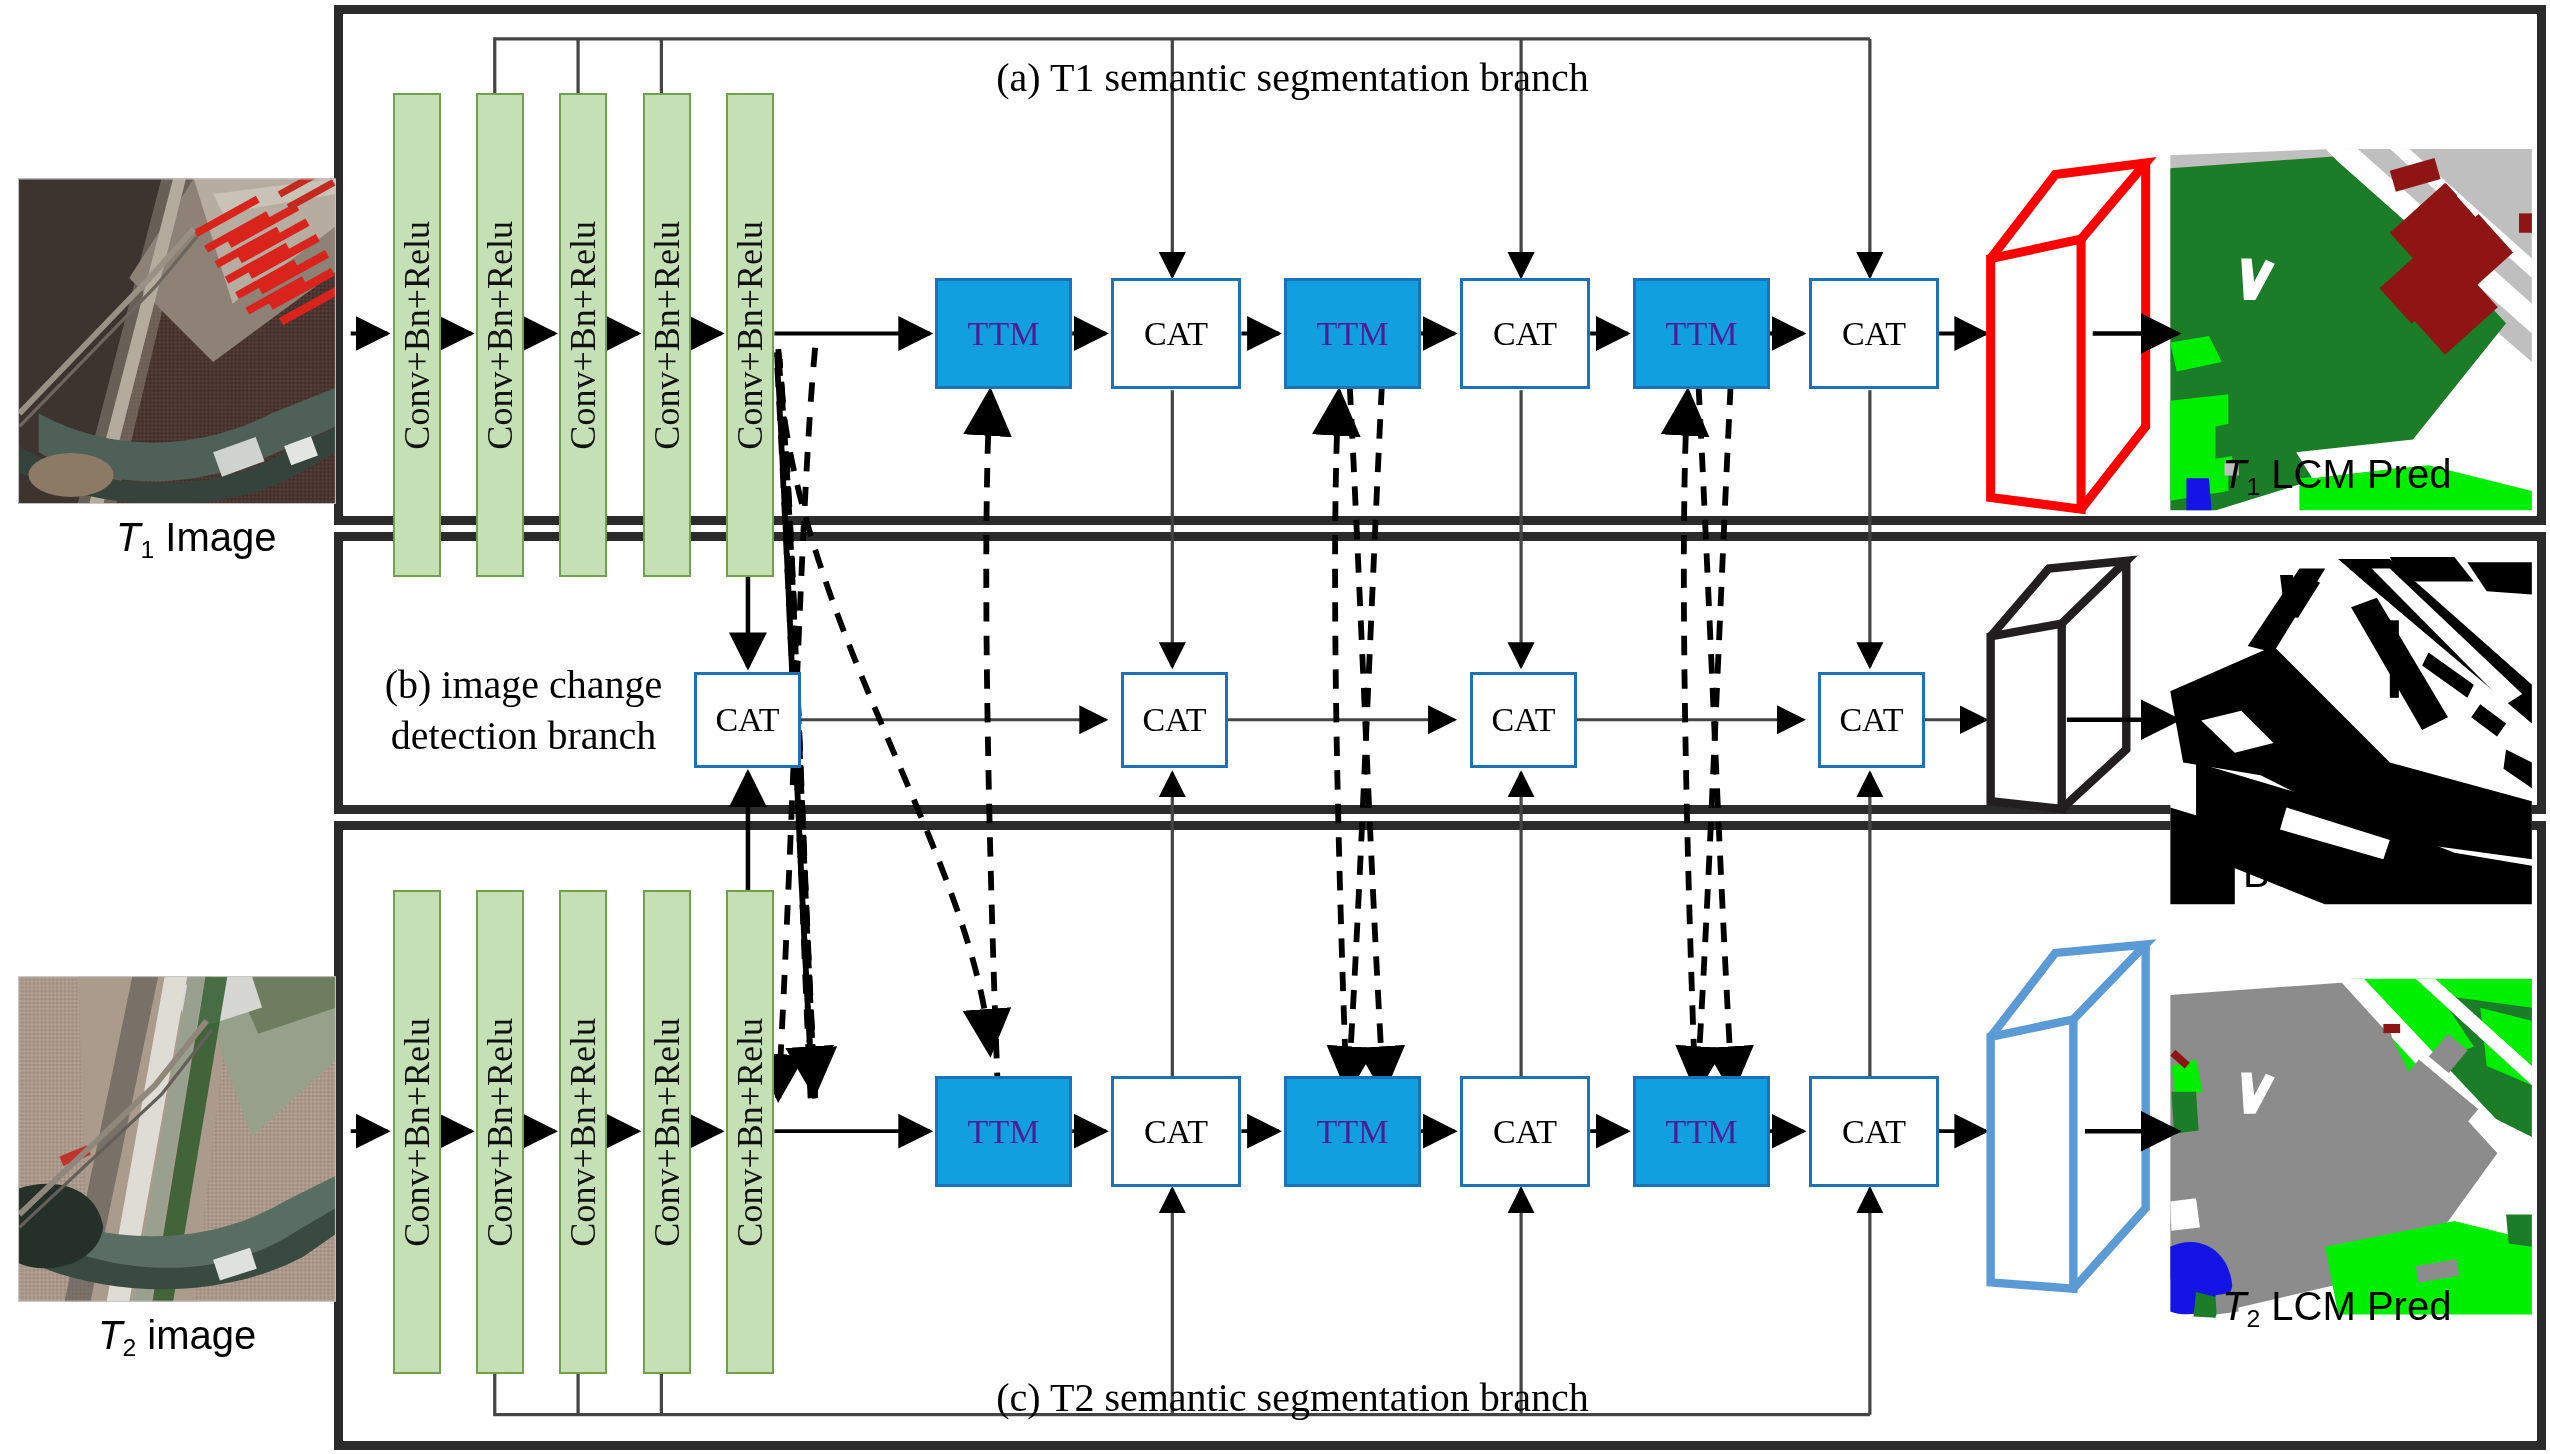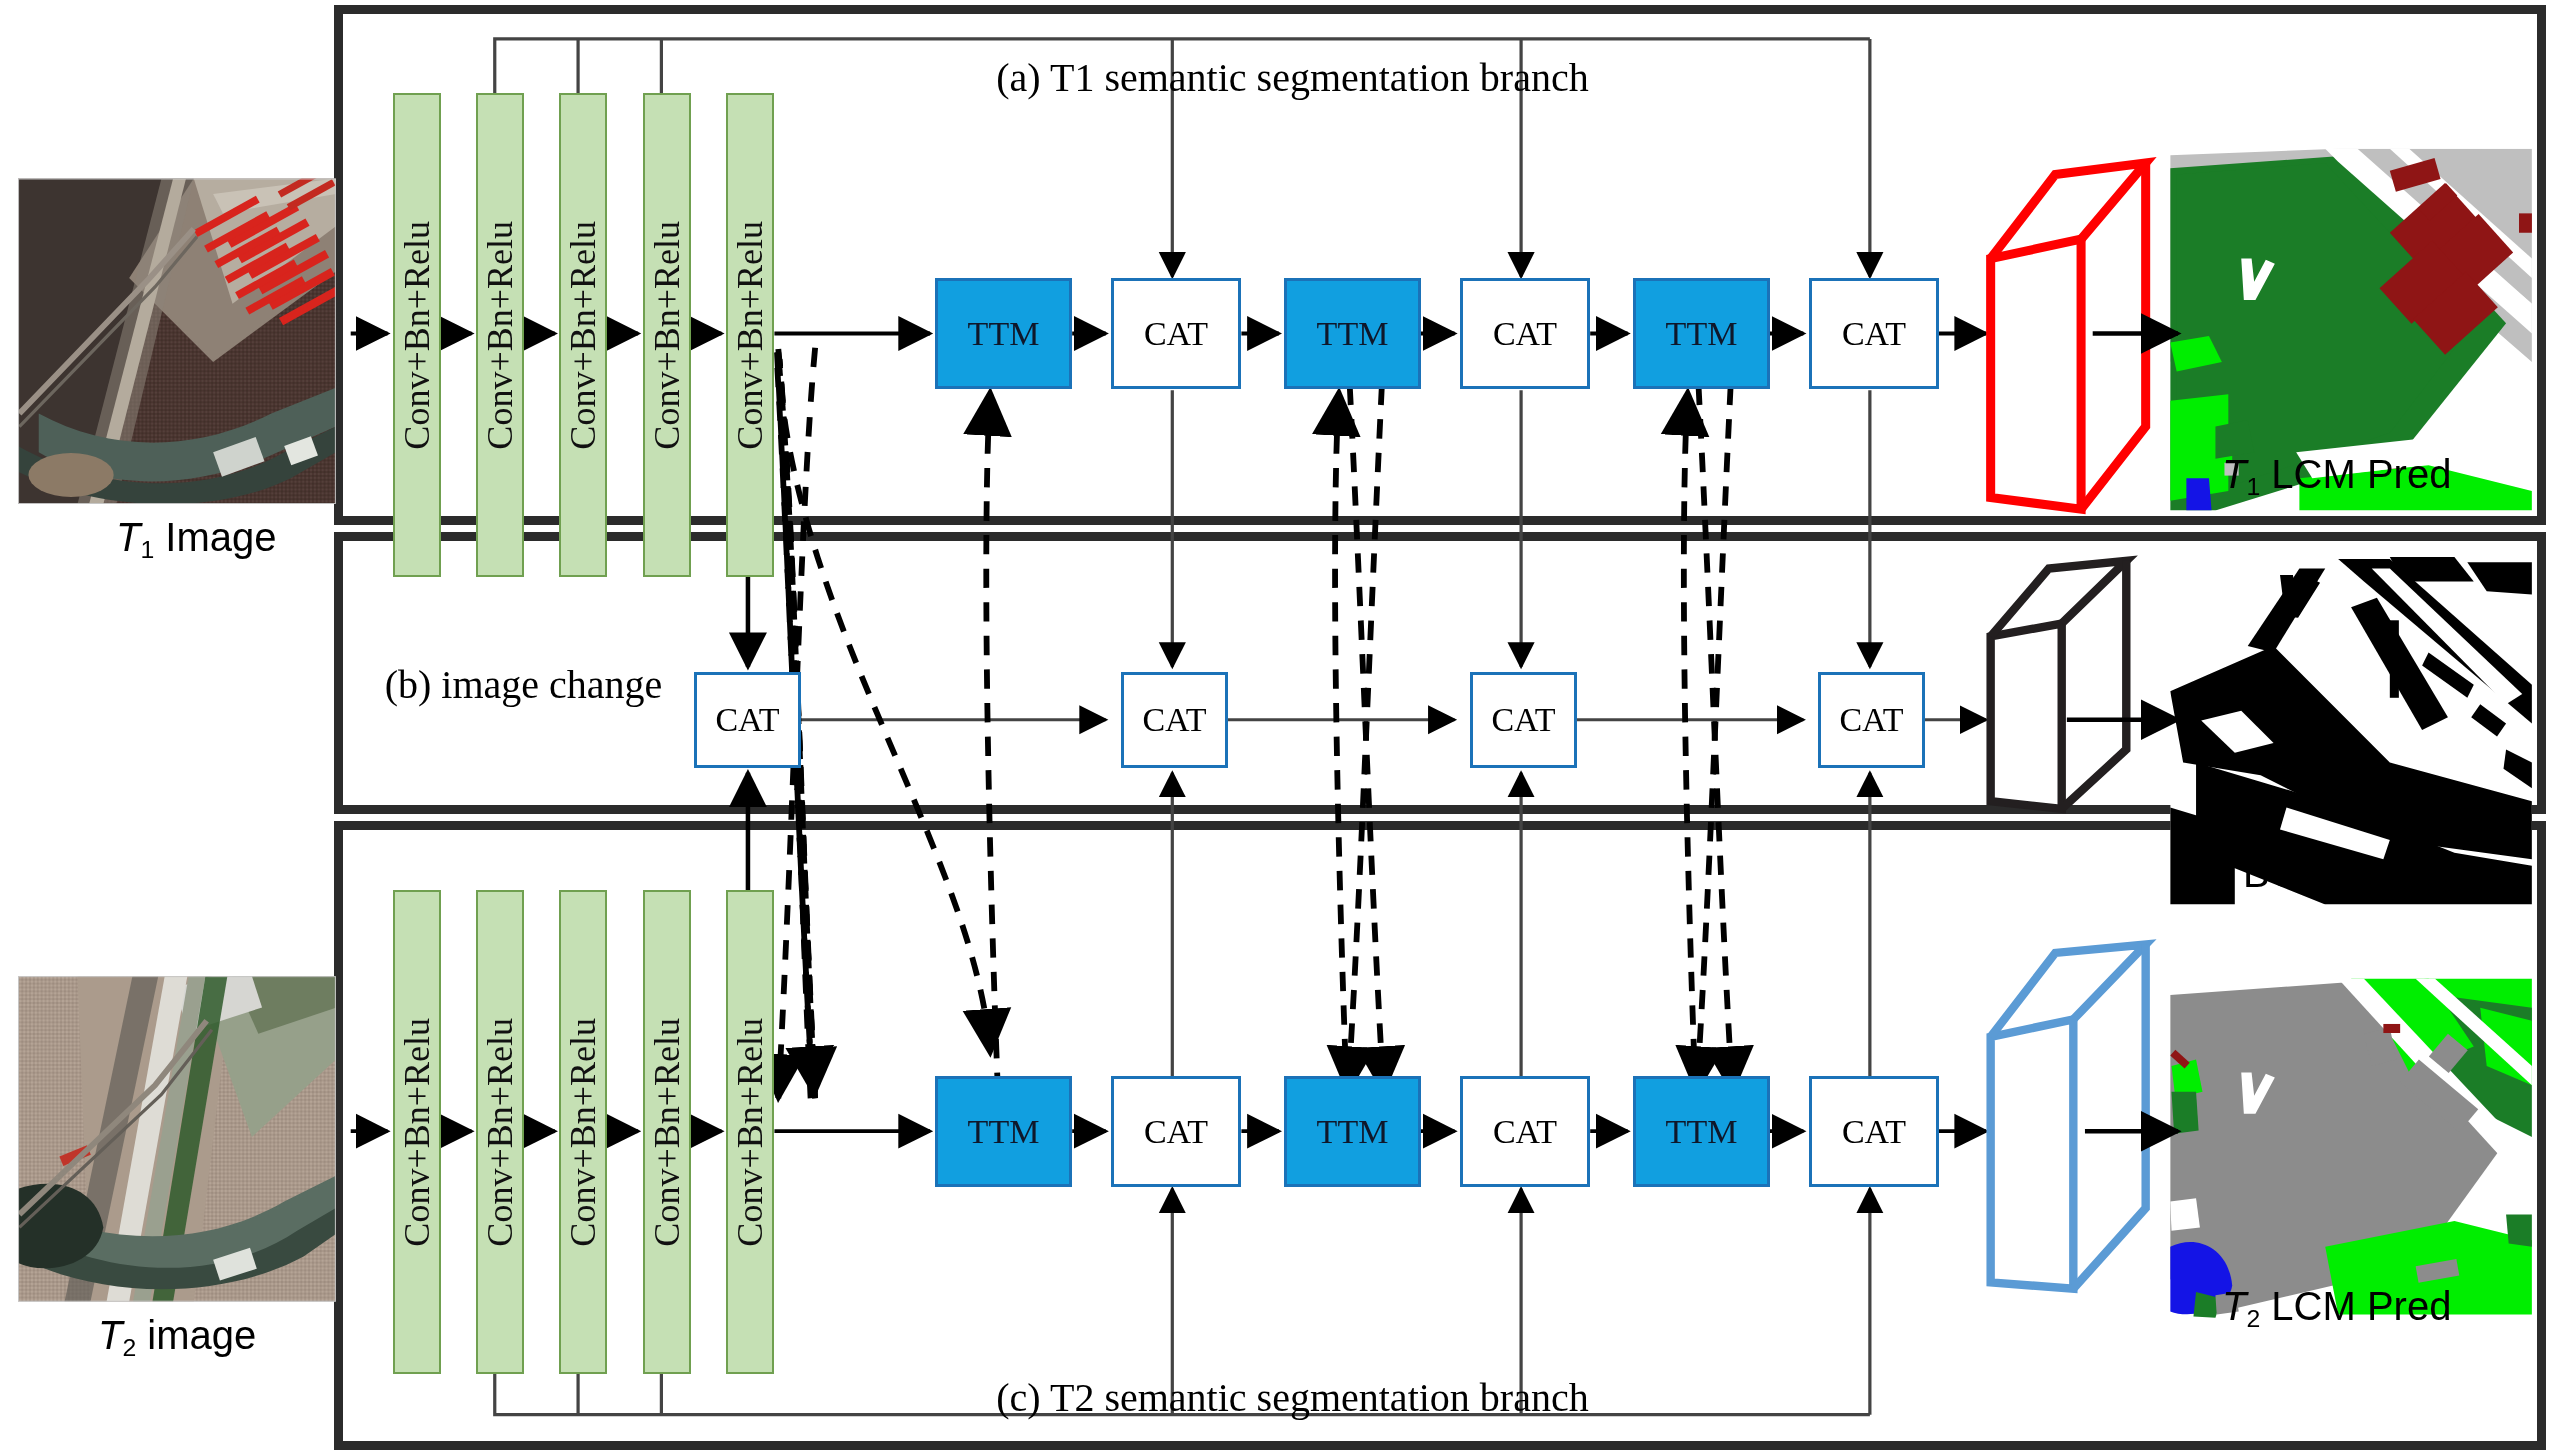--- a/index.html
+++ b/index.html
@@ -14,21 +14,21 @@
     box-sizing:border-box;
     display:flex;align-items:center;justify-content:center;
   }
   .conv span{
     writing-mode:vertical-rl;transform:rotate(180deg);
     font-size:36px;letter-spacing:0px;color:#111;white-space:nowrap;
     font-family:"Liberation Serif", serif;
   }
 
   .ttm{position:absolute;background:#119fe0;border:3.9px solid #1b72b8;box-sizing:border-box;
-       display:flex;align-items:center;justify-content:center;font-size:34px;color:#0f172a;}
+       display:flex;align-items:center;justify-content:center;font-size:34px;color:#4c1d95;}
   .cat{position:absolute;background:#fff;border:3.9px solid #1b72b8;box-sizing:border-box;
        display:flex;align-items:center;justify-content:center;font-size:34px;color:#000;}
   .caption{position:absolute;font-size:40px;color:#000;white-space:nowrap;
            font-family:Liberation Sans, sans-serif;}
   .caption sub{font-size:0.62em;vertical-align:-0.28em;}
   .caption i{font-style:italic;}
   .branchlabel{position:absolute;font-size:40px;color:#000;text-align:center;line-height:1.28;}
 </style>
 </head>
 <body>
@@ -401,20 +401,21 @@
   <div class="cat" style="left:1111px;top:1076px;width:130px;height:111px;">CAT</div>
   <div class="ttm" style="left:1284px;top:1076px;width:137px;height:111px;">TTM</div>
   <div class="cat" style="left:1460px;top:1076px;width:130px;height:111px;">CAT</div>
   <div class="ttm" style="left:1633px;top:1076px;width:137px;height:111px;">TTM</div>
   <div class="cat" style="left:1809px;top:1076px;width:130px;height:111px;">CAT</div>
 
   <div class="branchlabel" style="left:937px;top:27px;width:711px;margin-top:25px;">(a) T1 semantic segmentation branch</div>
 
   <div class="branchlabel" style="left:362px;top:659px;width:323px;">
     <div>(b) image change</div>
+    <div>detection branch</div>
   </div>
 
   <div class="branchlabel" style="left:937px;top:1372px;width:711px;">(c) T2 semantic segmentation branch</div>
 
   <div class="caption" style="left:116px;top:515px;">
     <i>T</i><sub>1</sub>&nbsp;<span>Image</span>
   </div>
 
   <div class="caption" style="left:98px;top:1313px;">
     <i>T</i><sub>2</sub>&nbsp;<span>image</span>

